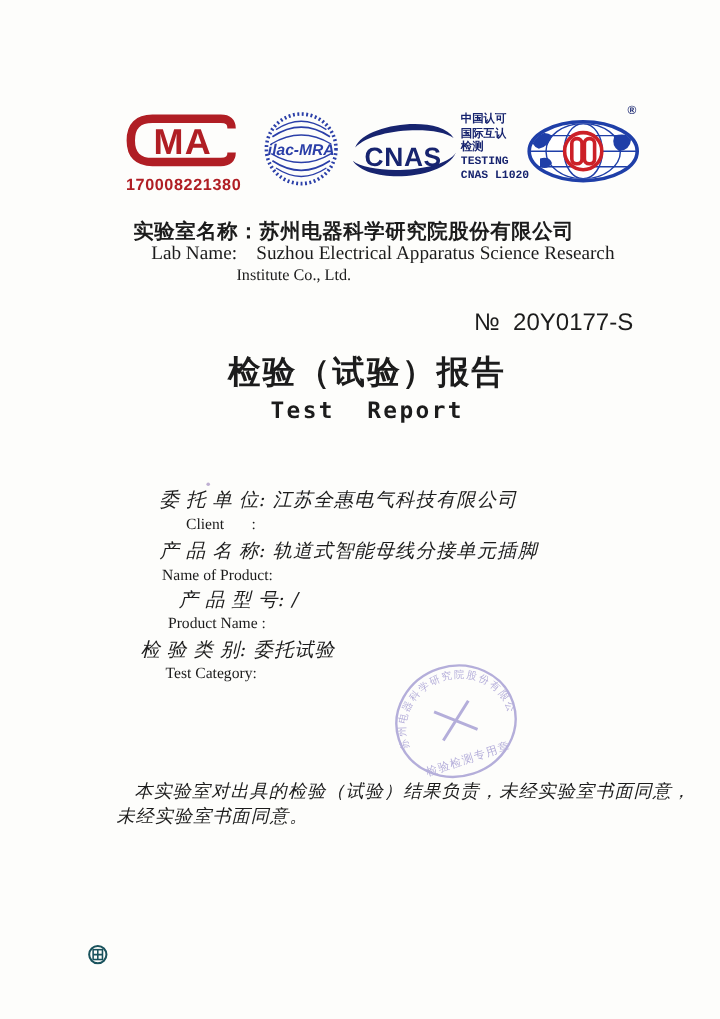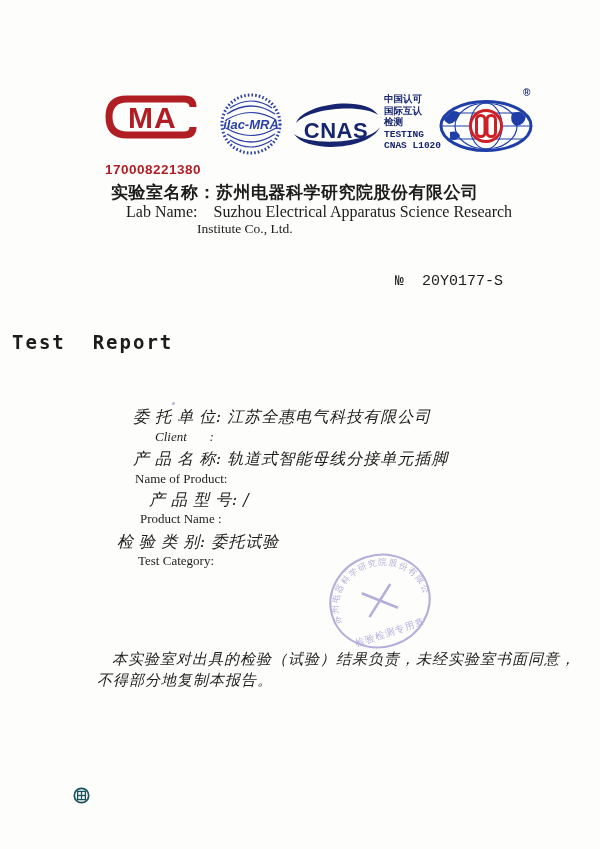--- a/index.html
+++ b/index.html
@@ -3,46 +3,46 @@
 <meta charset="utf-8">
 <style>
   * { margin:0; padding:0; box-sizing:border-box; }
   html,body { width:600px; height:849px; }
   body { font-family:"Liberation Sans", sans-serif; color:#1c1c1c; }
   .page { position:relative; width:600px; height:849px; background:#fdfdfb; overflow:hidden; }
 
   
   .logo { position:absolute; }
   .cma-wrap   { left:101px; top:94px;  width:104px; text-align:center; }
-  .cma-number { margin-top:18px; font-size:13.5px; font-weight:bold; letter-spacing:.5px; color:#b01e24; }
+  .cma-number { margin-top:1px; font-size:13.5px; font-weight:bold; letter-spacing:.5px; color:#b01e24; }
   .ilac-wrap  { left:219px; top:92px; }
   .cnas-wrap  { left:290px; top:97px; }
   .acc-wrap   { left:384px; top:94px; width:62px;font-family:Liberation Mono, monospace; }
   .acc-line   { font-size:9.5px; font-weight:bold; color:#17246f; line-height:11.5px; white-space:nowrap; }
   .globe-wrap { left:438px; top:99px; }
   .registered { position:absolute; left:523px; top:87px; font-size:10px; color:#17246f; font-weight:bold; }
 
   
   .lab-zh  { position:absolute; left:111px; top:181px; font-size:17px; font-weight:bold; letter-spacing:.5px; }
   .lab-en1 { position:absolute; left:126px; top:203px; font-family:"Liberation Serif", serif; font-size:16px; }
   .lab-en2 { position:absolute; left:197px; top:221px; font-family:"Liberation Serif", serif; font-size:13.5px; }
 
   
-  .report-no { position:absolute; left:395px; top:273px; font-family:Liberation Mono, monospace; font-size:15px; white-space:pre; }
+  .report-no { position:absolute; left:395px; top:258px; font-family:Liberation Sans, sans-serif; font-size:20px; white-space:pre; }
 
   
   .title-zh { position:absolute; left:0; right:0; top:292px; text-align:center; font-size:27px; font-weight:bold; letter-spacing:2px; text-indent:12px; }
-  .title-en { position:absolute; left:0; right:0; top:331px; font-family:"DejaVu Sans Mono", monospace; font-size:19px; font-weight:bold; letter-spacing:2px; white-space:pre; text-indent:12px; }
+  .title-en { position:absolute; left:0; right:0; top:331px; text-align:center; font-family:"DejaVu Sans Mono", monospace; font-size:19px; font-weight:bold; letter-spacing:2px; white-space:pre; text-indent:12px; }
 
   
   .f-zh { position:absolute; font-size:16px; white-space:pre; font-family:"DejaVu Serif", serif; font-style:italic; }
   .f-zh .lbl { letter-spacing:.5px; }
   .f-val { font-style:italic; letter-spacing:1px; }
   .f-en { position:absolute; font-family:"Liberation Serif", serif; font-size:13px; white-space:pre; font-style:normal; }
-  .r1zh { left:133px; top:407px; } .r1en { left:155px; top:429px;font-style:italic; }
+  .r1zh { left:133px; top:407px; } .r1en { left:155px; top:429px; }
   .r2zh { left:133px; top:449px; } .r2en { left:135px; top:471px; }
   .r3zh { left:149px; top:490px; } .r3en { left:140px; top:511px; }
   .r4zh { left:117px; top:532px; } .r4en { left:138px; top:553px; }
 
   
   .stamp { position:absolute; left:315px; top:546px; opacity:.8; }
 
   
   .stmt-zh1 { position:absolute; left:112px; top:650px; font-family:"DejaVu Serif", serif; font-style:italic; font-size:15px; letter-spacing:1px; white-space:nowrap; }
   .stmt-zh2 { position:absolute; left:97px;  top:671px; font-family:"DejaVu Serif", serif; font-style:italic; font-size:15px; letter-spacing:1px; }
@@ -120,20 +120,21 @@
     </svg>
   </div>
   <div class="registered">®</div>
 
   <div class="lab-zh"><span>实验室名称：</span><span>苏州电器科学研究院股份有限公司</span></div>
   <div class="lab-en1"><span>Lab Name:</span>&nbsp;&nbsp;&nbsp;&nbsp;<span>Suzhou Electrical Apparatus Science Research</span></div>
   <div class="lab-en2">Institute Co., Ltd.</div>
 
   <div class="report-no"><span>№</span>&nbsp;&nbsp;<span>20Y0177-S</span></div>
 
+  <div class="title-zh">检验（试验）报告</div>
   <div class="title-en">Test  Report</div>
 
   <div class="f-zh r1zh"><span class="lbl">委 托 单 位: </span><span class="f-val">江苏全惠电气科技有限公司</span></div>
   <div class="f-en r1en">Client       :</div>
 
   <div class="f-zh r2zh"><span class="lbl">产 品 名 称: </span><span class="f-val">轨道式智能母线分接单元插脚</span></div>
   <div class="f-en r2en">Name of Product:</div>
 
   <div class="f-zh r3zh"><span class="lbl">产 品 型 号: </span><span class="f-val">/</span></div>
   <div class="f-en r3en">Product Name :</div>
@@ -151,21 +152,21 @@
         <text font-size="8.5" fill="#a39bd2" letter-spacing="1.5">
           <textPath href="#sealArc" startOffset="4">苏州电器科学研究院股份有限公司</textPath>
         </text>
         <path d="M50,42 L80,67 M80,42 L50,67" fill="none" stroke="#a39bd2" stroke-width="2.5"></path>
         <text x="65" y="91" text-anchor="middle" font-size="9.5" fill="#a39bd2" letter-spacing="1">检验检测专用章</text>
       </g>
     </svg>
   </div>
 
   <div class="stmt-zh1">本实验室对出具的检验（试验）结果负责，未经实验室书面同意，</div>
-  <div class="stmt-zh2">不得部分地复制本报告。</div>
+  <div class="stmt-zh2">未经实验室书面同意。</div>
 
   <div class="bind-icon">
     <svg width="17" height="17" viewBox="0 0 17 17">
       <circle cx="8.5" cy="8.5" r="7.2" fill="none" stroke="#19525c" stroke-width="1.7"></circle>
       <rect x="4.6" y="4.4" width="7.8" height="8.2" fill="none" stroke="#19525c" stroke-width="1.3"></rect>
       <line x1="8.5" y1="4.4" x2="8.5" y2="12.6" stroke="#19525c" stroke-width="1.3"></line>
       <line x1="4.6" y1="8.5" x2="12.4" y2="8.5" stroke="#19525c" stroke-width="1.3"></line>
     </svg>
   </div>
 

